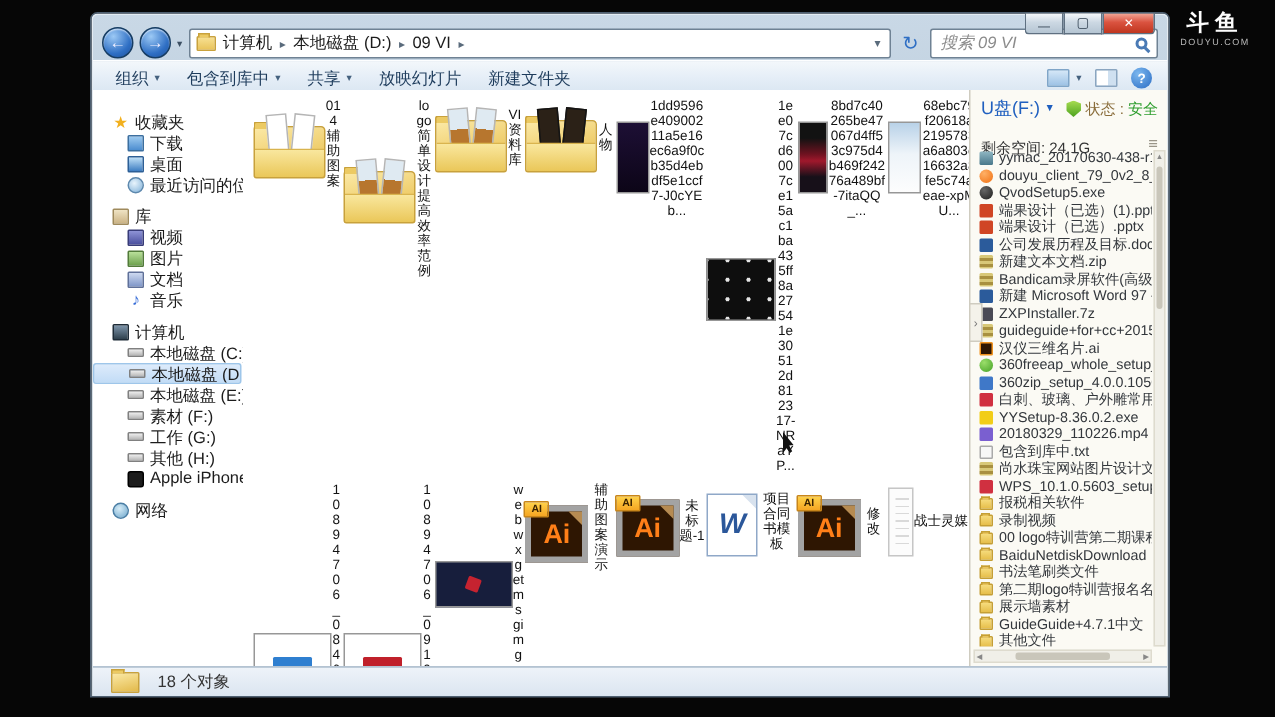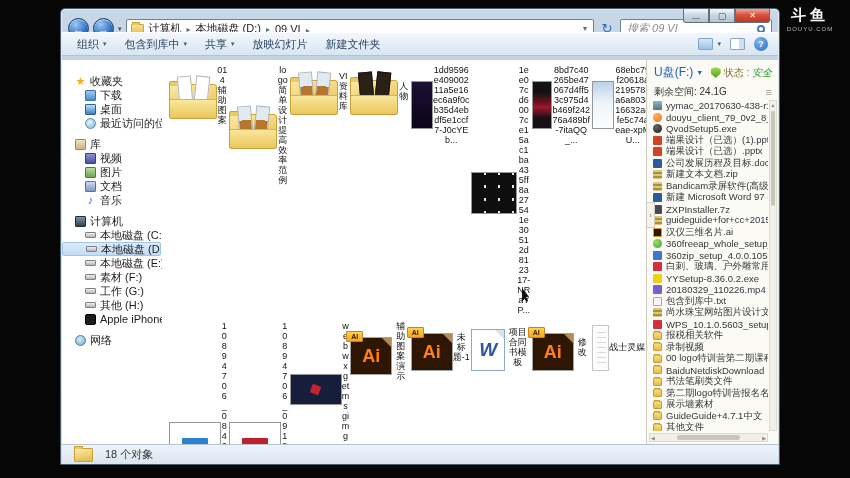--- a/index.html
+++ b/index.html
@@ -46,21 +46,21 @@
   .crumb::after { content:"▸"; color:#5a6b7c; font-size:8px; margin:0 5px; }
   .addr-caret { margin-left:auto; color:#5a6b7c; font-size:8px; padding:0 2px; }
   .refresh-btn { width:18px; height:18px; flex:0 0 18px; display:flex; align-items:center; justify-content:center;
                  color:#2f6fc4; font-size:13px; }
   .search-box { width:152px; flex:0 0 152px; height:20px; background:#fff; border:1px solid #6f8294; border-radius:2px;
                 display:flex; align-items:center; padding:0 6px; font-size:11px; color:#8b8b8b; font-style:italic; }
   .search-mag { margin-left:auto; width:8px; height:8px; border:2px solid #4a7ab5; border-radius:50%; position:relative; }
   .search-mag::after { content:""; position:absolute; width:5px; height:2px; background:#4a7ab5;
                        transform:rotate(45deg); right:-4px; bottom:-3px; }
 
-  .toolbar { position:absolute; left:1px; right:1px; top:23px; height:24px;
+  .toolbar { position:absolute; left:1px; right:1px; top:31px; height:24px;
              background:linear-gradient(#f3f7fb,#e5eef7 50%,#d9e5f1);
              border-top:1px solid #fdfeff; border-bottom:1px solid #b4c3d2;
              display:flex; align-items:center; padding:0 6px; font-size:11px; color:#1e3c5c; }
   .tb-item { padding:0 9px; display:flex; align-items:center; gap:4px; white-space:nowrap; }
   .tb-caret { font-size:7px; color:#44617e; }
   .tb-right { margin-left:auto; display:flex; gap:9px; align-items:center; padding-right:4px; }
   .tb-views { width:15px; height:12px; background:linear-gradient(#d5e7f7,#9dc2e5); border:1px solid #7fa5c8; border-radius:1px; }
   .tb-views-caret { font-size:7px; color:#44617e; margin-left:-5px; }
   .tb-pane { width:15px; height:12px; border:1px solid #8aa5c0; border-radius:1px;
              background:linear-gradient(90deg,#fff 58%,#cfe0f0 58%); }
@@ -115,21 +115,21 @@
   .ic-gridlogo { width:46px; height:42px; background-color:#0e0e0e;
                  background-image:radial-gradient(#e6e6e6 1.3px,transparent 1.5px);
                  background-size:14px 13px; background-position:6px 7px; }
   .ic-darkred { width:20px; height:48px; background:linear-gradient(#121212 22%,#6e1220 45%,#a0182c 55%,#171019 78%); }
   .ic-lightblue { width:22px; height:48px; background:linear-gradient(#b9d2e8,#eef4f9 45%,#fdfdfd); }
   .ic-photo { width:52px; height:38px; background:#fff; display:flex; align-items:center; justify-content:center; }
   .mark { width:26px; height:7px; border-radius:1px; }
   .ic-navy { width:52px; height:31px; background:#171e3c; display:flex; align-items:center; justify-content:center; }
   .ic-navy .mark { width:9px; height:9px; transform:rotate(20deg); }
 
-  .ic-ai { width:42px; height:38px; background:#2e1602; border:1px solid #a3a3a3; position:relative;
+  .ic-ai { width:42px; height:38px; background:#2e1602; border:4px solid #a3a3a3; position:relative;
            display:flex; align-items:center; justify-content:center; }
   .ic-ai::before { content:"AI"; position:absolute; top:-7px; left:-5px; z-index:3;
            background:linear-gradient(#ffd24a,#f5a623); color:#3a2200; font-size:7px; font-weight:bold;
            padding:1px 4px; border:1px solid #c8861a; border-radius:1px; }
   .ic-ai::after { content:""; position:absolute; top:0; right:0; width:0; height:0;
            border-left:9px solid transparent; border-top:9px solid #b68b52; }
   .ai-text { color:#ff7f18; font-size:18px; font-weight:bold; }
 
   .ic-word { width:34px; height:42px; background:#fff; border:1px solid #8fa8c8; position:relative;
              display:flex; align-items:center; justify-content:center; }
@@ -147,23 +147,23 @@
   
   .usbpanel { position:absolute; right:0; top:0; bottom:0; width:132px; background:#fbfaf4;
               border-left:1px solid #cfccc0; z-index:10; }
   .p-head { padding:4px 6px 0 7px; }
   .p-row1 { display:flex; align-items:center; }
   .p-title { color:#1f5fbf; font-size:12px; }
   .p-title-caret { font-size:7px; color:#1f5fbf; margin-left:3px; }
   .p-shield { margin-left:auto; width:10px; height:11px; background:linear-gradient(#a8dd52,#4da21f);
               clip-path:polygon(50% 0,100% 18%,100% 60%,50% 100%,0 60%,0 18%); }
   .p-status { font-size:10px; color:#8a6d3b; margin-left:3px; }
-  .p-status-val { color:#2f9e2f;font-style:italic; }
+  .p-status-val { color:#2f9e2f; }
   .p-row2 { display:flex; align-items:center; margin-top:4px; }
-  .p-free { color:#333; font-size:10px; }
+  .p-free { color:#333; font-size:10px;margin-top:7px; }
   .p-menu { margin-left:auto; color:#9a968a; font-size:11px; line-height:10px; }
   .plist { position:absolute; top:40px; left:2px; right:10px; bottom:13px; overflow:hidden; }
   .p-item { height:11.5px; display:flex; align-items:center; gap:4px; padding-left:4px;
             white-space:nowrap; overflow:hidden; color:#33373c; font-size:9.5px; }
   .pi { width:9px; height:9px; flex:0 0 9px; border-radius:1px; }
   .pi-disk { background:linear-gradient(#8fb6c2,#49788b); }
   .pi-app-orange { background:radial-gradient(circle at 35% 30%,#ffb066,#f07012); border-radius:50%; }
   .pi-app-dark { background:radial-gradient(circle at 35% 30%,#666,#1e1e1e); border-radius:50%; }
   .pi-ppt { background:#d04525; }
   .pi-word { background:#2b5b9b; }

